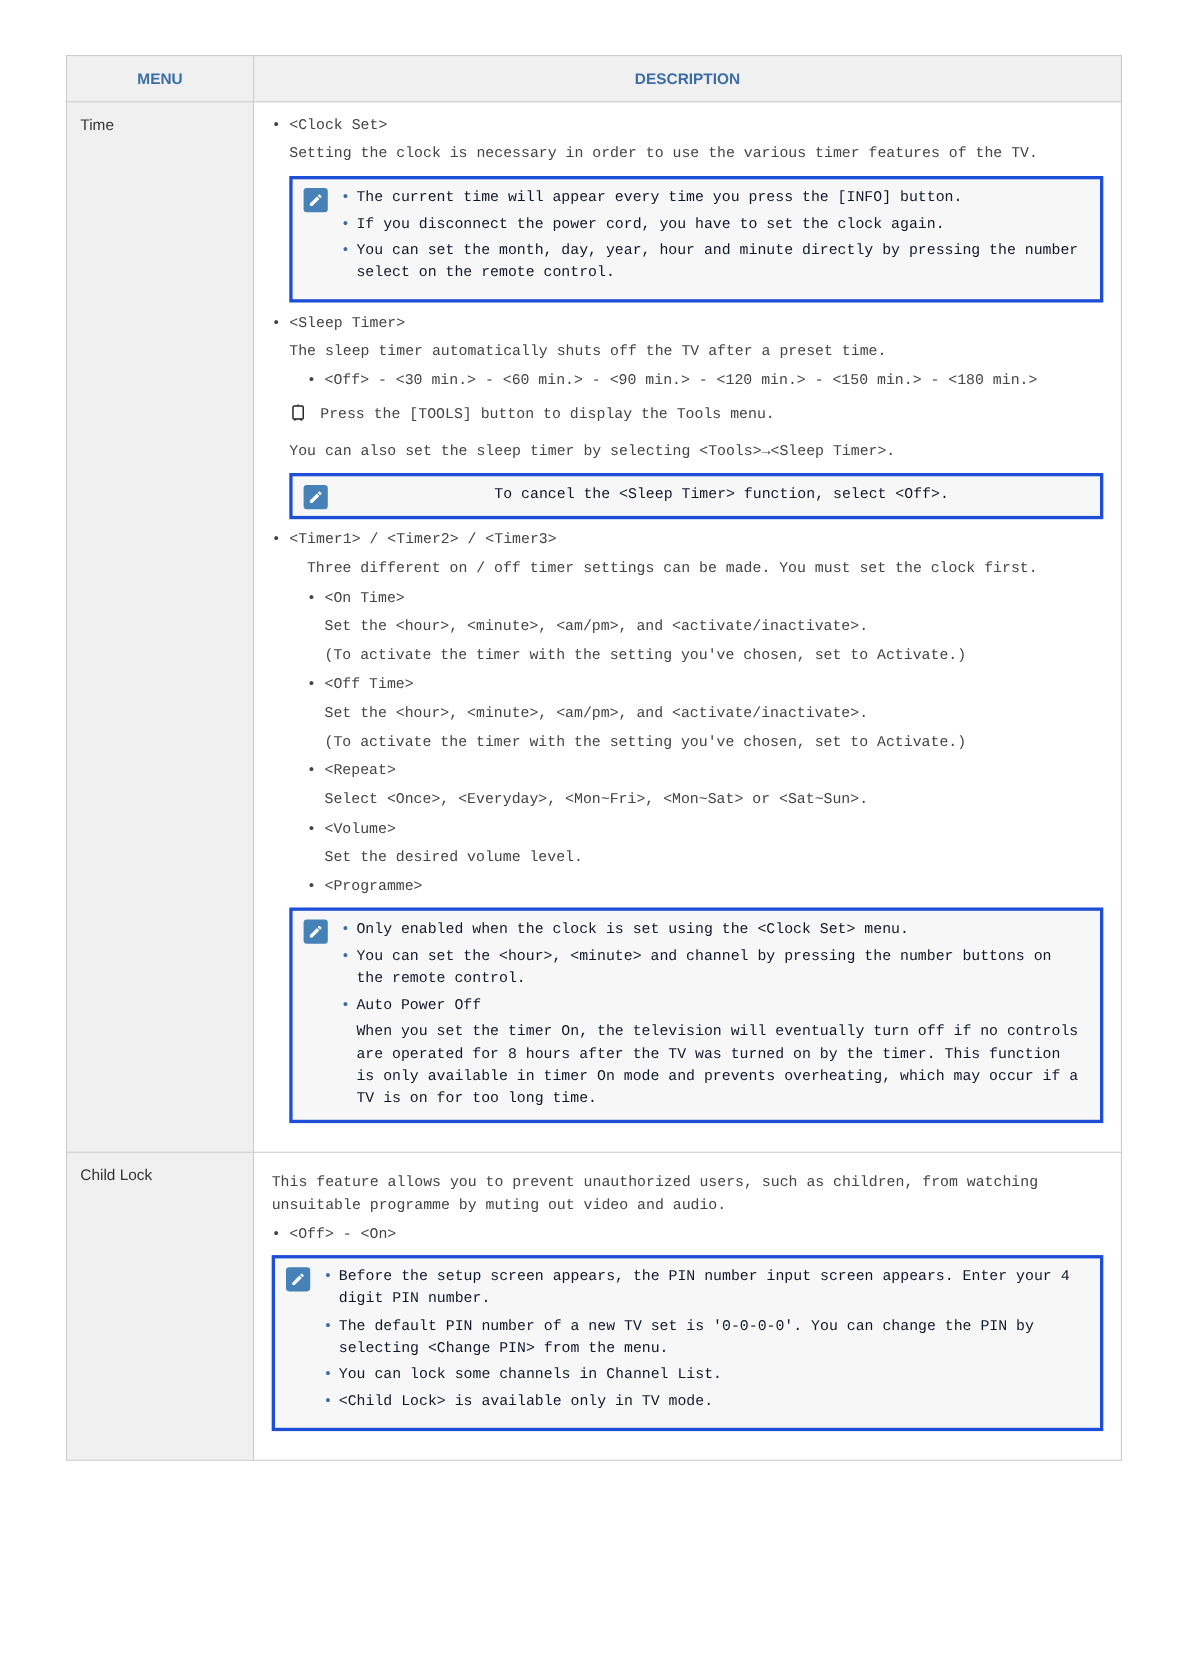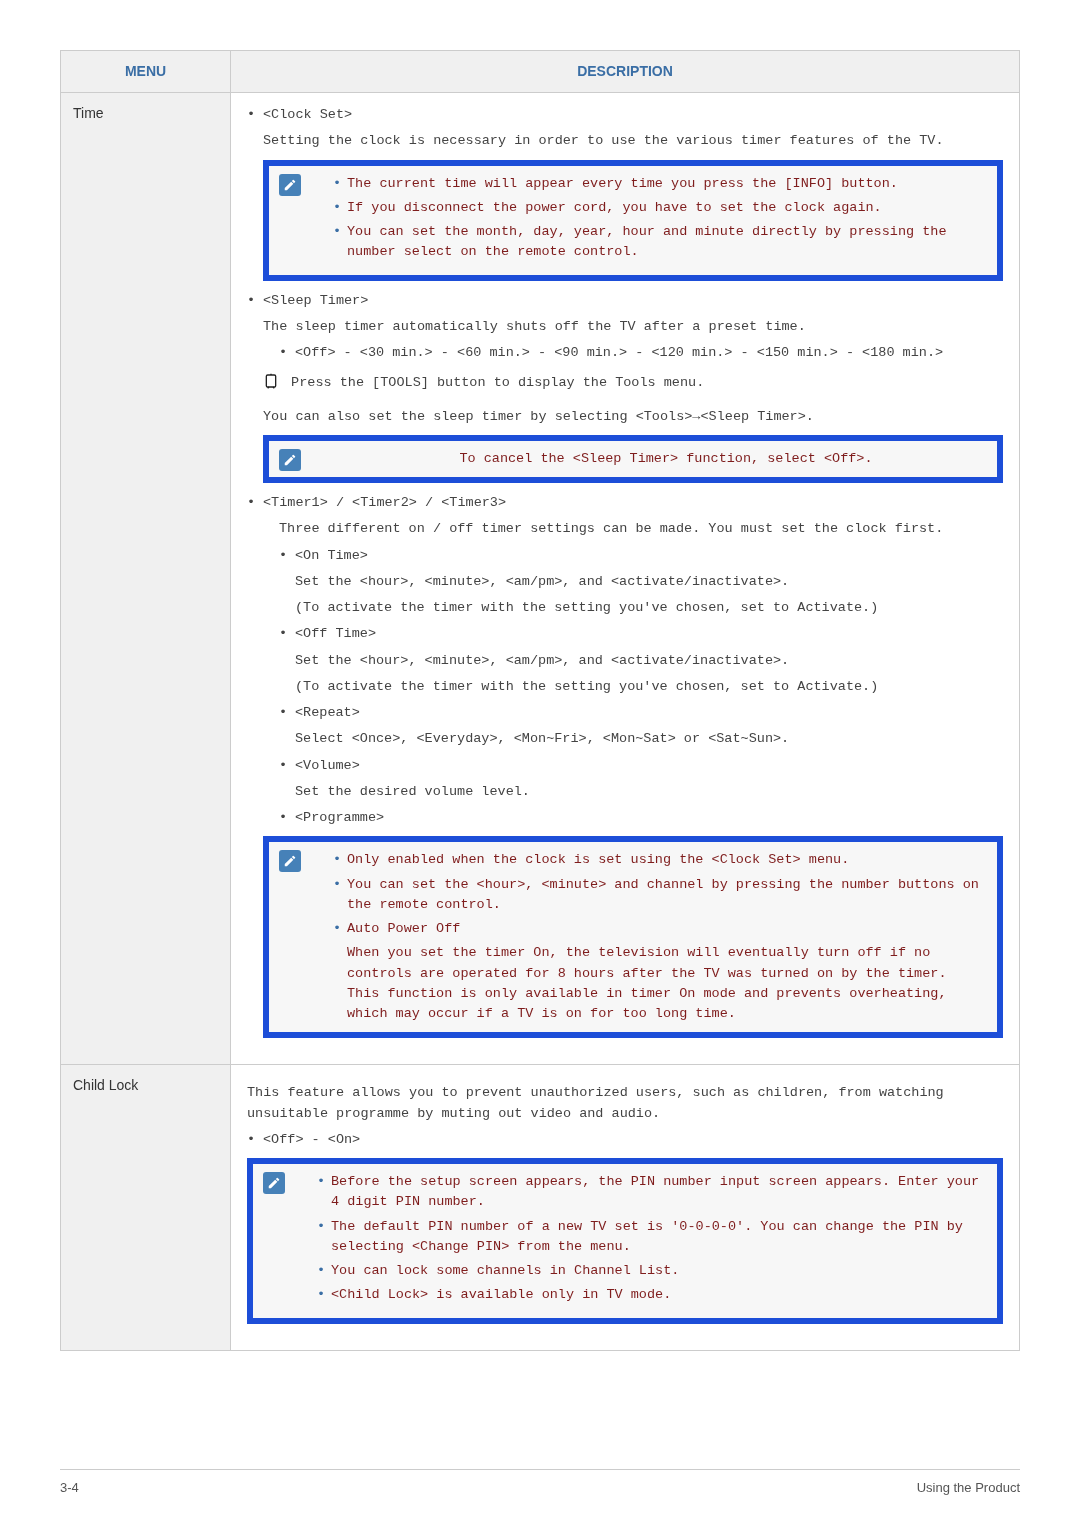--- a/index.html
+++ b/index.html
@@ -80,26 +80,26 @@
   ul.sub-list > li::before {
     content: "•";
     position: absolute;
     left: 0;
     top: 0;
     color: #444444;
   }
   .p-plain { margin: 6px 0; }
 
   .note-box {
-    border: 6px solid #1d4ed8;
+    border: 3px solid #1d4ed8;
     background: #f7f7f7;
-    padding: 8px 12px 8px 64px;
+    padding: 8px 12px 8px 44px;
     margin: 8px 0 10px 0;
     position: relative;
-    color: #7f1d1d;
+    color: #0f172a;
   }
   .note-box .note-icon {
     position: absolute;
     left: 10px;
     top: 8px;
     width: 22px;
     height: 22px;
     background: #4681b8;
     border-radius: 3px;
     display: flex;
@@ -288,18 +288,14 @@
               <li>You can lock some channels in Channel List.</li>
               <li>&lt;Child Lock&gt; is available only in TV mode.</li>
             </ul>
           </div>
         </td>
       </tr>
 
     </tbody>
   </table>
 
-  <div class="footer">
-    <span>3-4</span>
-    <span>Using the Product</span>
-  </div>
 
 </div>
 
 </body></html>

